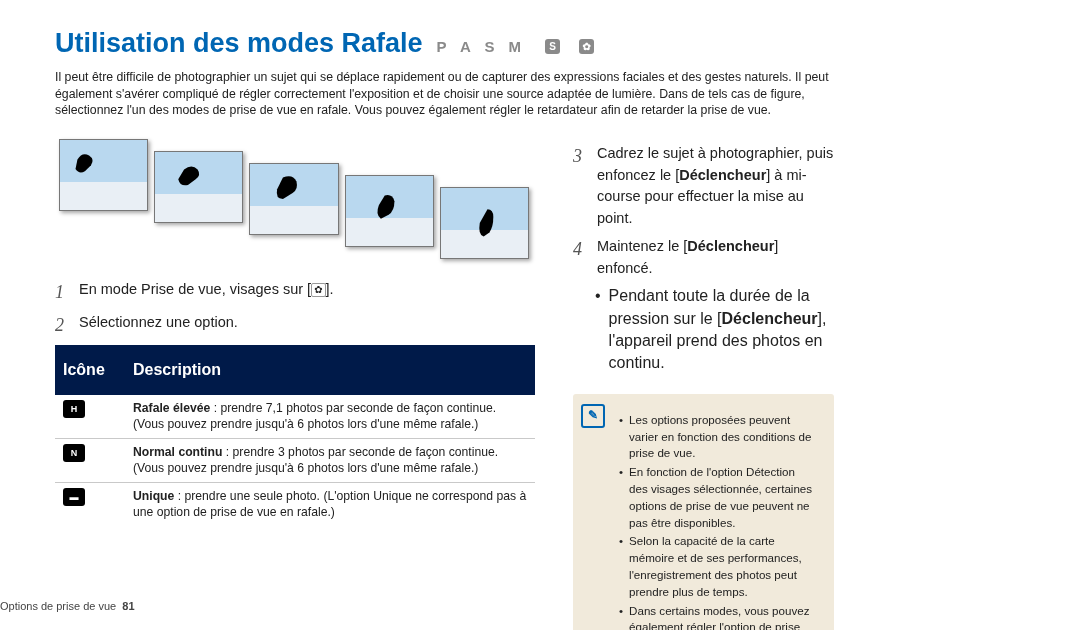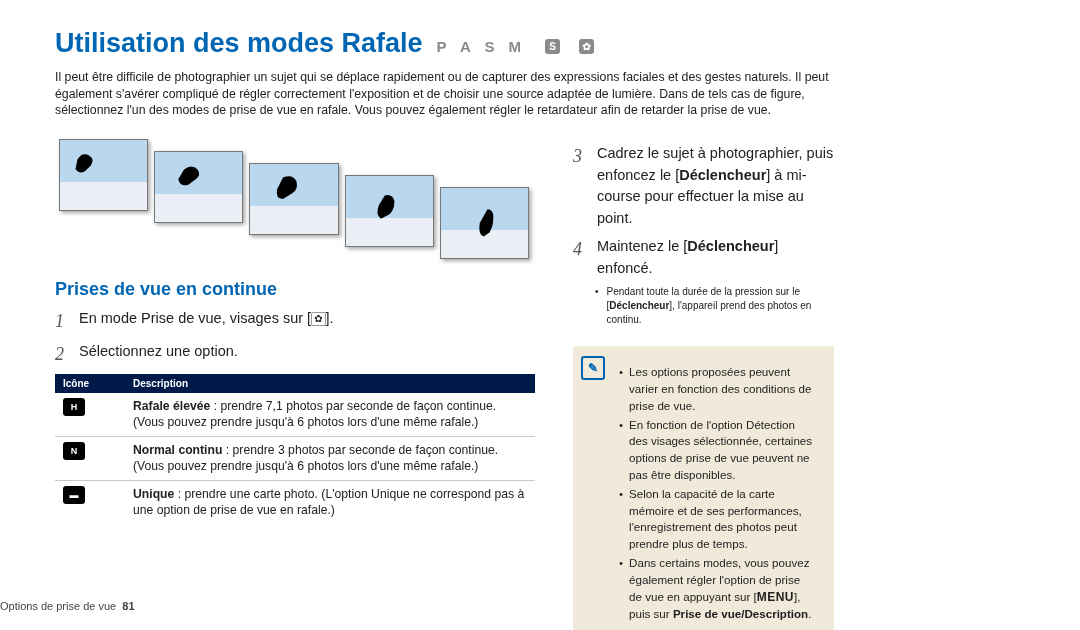--- a/index.html
+++ b/index.html
@@ -18,26 +18,26 @@
 .thumb:nth-child(4){margin-top:36px}
 .thumb:nth-child(5){margin-top:48px}
 .thumb svg{position:absolute;inset:0}
 h2{color:#0066b3;font-size:18px;font-weight:600;margin:18px 0 8px 0}
 .step{display:flex;gap:10px;margin:6px 0;font-size:14.5px;line-height:1.5}
 .stepnum{font-family:Georgia,"Times New Roman",serif;font-style:italic;font-size:18px;color:#555;width:14px;flex-shrink:0}
 .steptxt b{font-weight:700}
 .kbd{display:inline-block;border:1px solid #999;border-radius:2px;padding:0 2px;font-size:10px;line-height:1.2;vertical-align:1px}
 .menu{font-family:Arial;font-weight:700;font-size:12px;letter-spacing:.5px}
 .tbl{width:100%;border-collapse:collapse;margin-top:6px;font-size:12.2px}
-.tbl th{background:#001a49;color:#fff;text-align:left;font-weight:600;padding:4px 8px;font-size:10px}
+.tbl th{background:#001a49;color:#fff;text-align:left;font-weight:600;padding:16px 8px;font-size:16px}
 .tbl th:first-child{width:54px}
 .tbl td{padding:5px 8px;vertical-align:top;border-bottom:1px solid #c9c9c9;line-height:1.35}
 .tbl tr:last-child td{border-bottom:none}
 .ico{display:inline-block;width:22px;height:18px;background:#000;border-radius:3px;color:#fff;text-align:center;font-size:9px;line-height:18px;font-weight:700}
-.sub{display:flex;gap:8px;font-size:10px;line-height:1.4;margin:6px 0 19px 22px}
+.sub{display:flex;gap:8px;font-size:16px;line-height:1.4;margin:6px 0 19px 22px}
 .sub::before{content:"•";flex-shrink:0}
 .notebox{background:#f1eadb;border-radius:3px;padding:10px 12px 10px 38px;margin-top:10px;position:relative;font-size:11.6px;line-height:1.45}
 .notebox .nicon{position:absolute;left:8px;top:10px;width:20px;height:20px;border:2px solid #0066b3;border-radius:3px;display:flex;align-items:center;justify-content:center;color:#0066b3;font-weight:700;font-size:12px}
 .notebox ul{margin:8px;padding:0;list-style:none}
 .notebox li{display:flex;gap:6px;margin:2px 0}
 .notebox li::before{content:"•";flex-shrink:0}
 .footer{position:absolute;bottom:18px;left:0;right:0;text-align:left;font-size:11px;color:#444}
 .footer b{font-weight:700}
 </style>
 </head>
@@ -77,21 +77,20 @@
               <path d="M40 20 q8 -2 10 6 q0 10 -6 14 l-8 4 q-6 -4 -2 -14z" fill="#000"></path>
             </svg>
           </div>
         <div class="thumb">
             <svg viewBox="0 0 90 70">
               <path d="M48 22 q6 0 6 8 q0 10 -4 16 l-6 4 q-6 -2 -4 -14z" fill="#000"></path>
             </svg>
           </div>
       </div>
 
-      <h2>Prises de vue en continue</h2>
 
       <div class="step">
         <span class="stepnum">1</span>
         <span class="steptxt">
           <span>En mode Prise de vue, visages sur [</span><span class="kbd">✿</span><span>].</span>
         </span>
       </div>
       <div class="step">
         <span class="stepnum">2</span>
         <span class="steptxt">Sélectionnez une option.</span>
@@ -106,21 +105,21 @@
         <tr>
           <td><span class="ico">H</span></td>
           <td><b>Rafale élevée</b><span> : prendre 7,1 photos par seconde de façon continue. (Vous pouvez prendre jusqu'à 6 photos lors d'une même rafale.)</span></td>
         </tr>
         <tr>
           <td><span class="ico">N</span></td>
           <td><b>Normal continu</b><span> : prendre 3 photos par seconde de façon continue. (Vous pouvez prendre jusqu'à 6 photos lors d'une même rafale.)</span></td>
         </tr>
         <tr>
           <td><span class="ico">▬</span></td>
-          <td><b>Unique</b><span> : prendre une carte photo. (L'option Unique ne correspond pas à une option de prise de vue en rafale.)</span></td>
+          <td><b>Unique</b><span> : prendre une seule photo. (L'option Unique ne correspond pas à une option de prise de vue en rafale.)</span></td>
         </tr>
       </tbody>
         </table>
     </div>
 
     <div class="right">
       <div class="step">
         <span class="stepnum">3</span>
         <span class="steptxt">
           <span>Cadrez le sujet à photographier, puis enfoncez le [</span><b>Déclencheur</b><span>] à mi-course pour effectuer la mise au point.</span>

